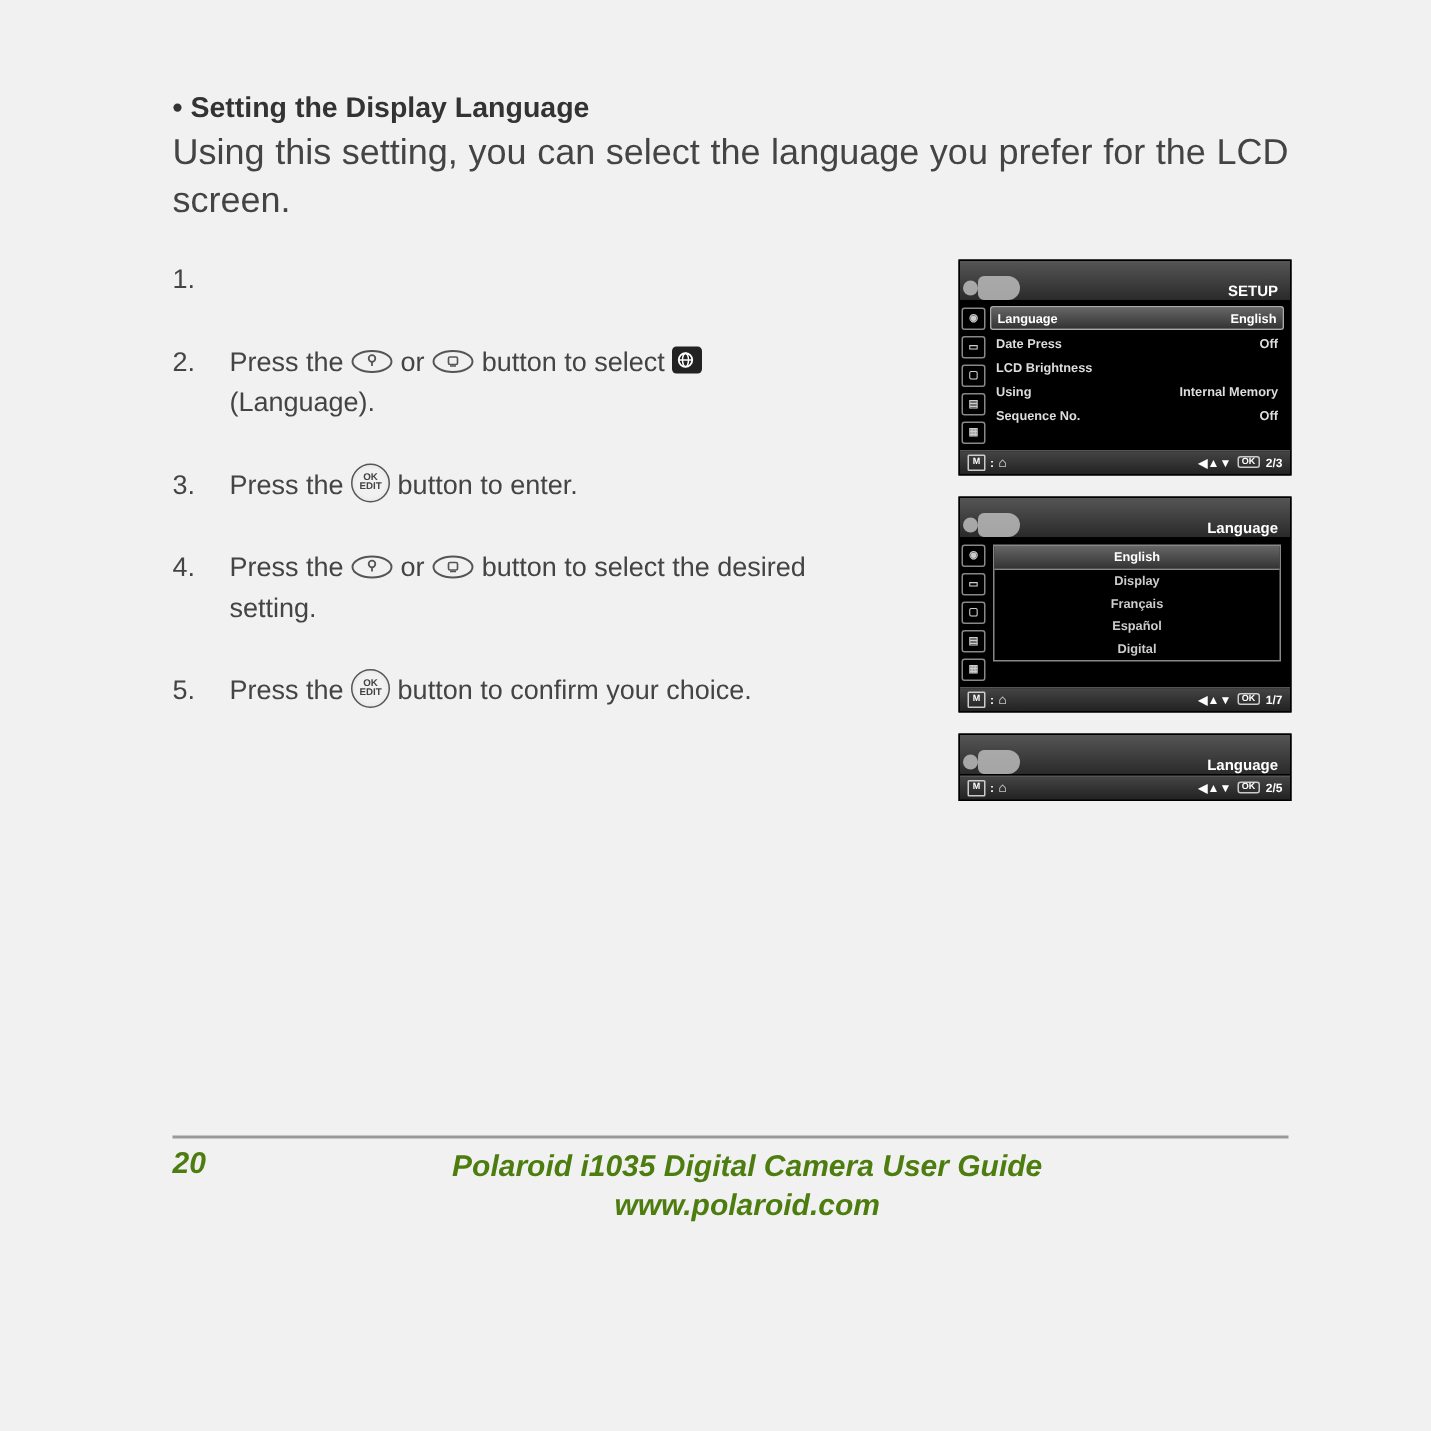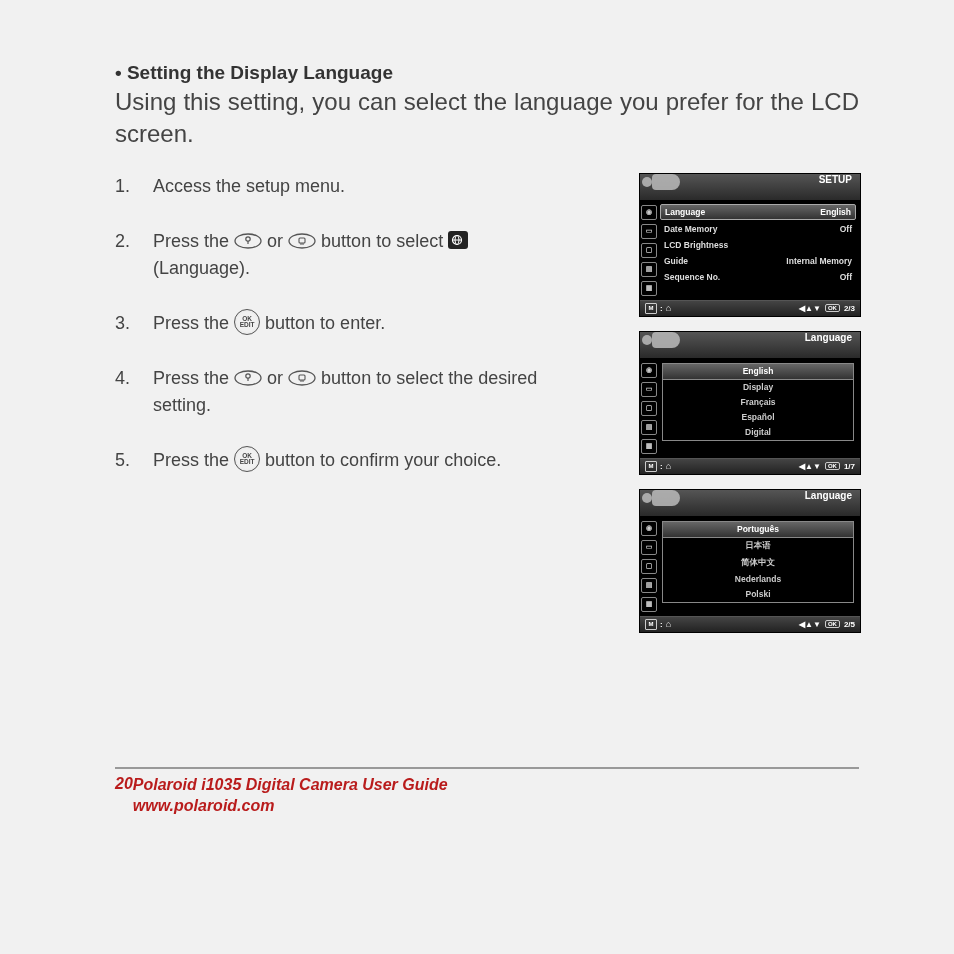--- a/index.html
+++ b/index.html
@@ -105,21 +105,21 @@
     margin-bottom: 14px;
     font-size: 9px;
     color: #fff;
     font-family: Arial, sans-serif;
     font-weight: bold;
   }
   .scr-header {
     height: 26px;
     background: linear-gradient(#555,#2a2a2a);
     display: flex;
-    align-items: flex-start;
+    align-items: flex-end;
     padding: 0 6px;
     border-bottom: 1px solid #000;
   }
   .scr-header .cam-ico {
     width: 28px; height: 16px;
     background: #bbb;
     border-radius: 4px 8px 8px 4px;
     margin-left: 6px;
     position: relative;
     opacity: 0.85;
@@ -229,41 +229,40 @@
   .page-footer {
     position: absolute;
     bottom: 40px;
     left: 115px;
     right: 95px;
     border-top: 2px solid #999;
     padding-top: 6px;
     display: flex;
     font-style: italic;
     font-weight: bold;
-    font-size: 16px;
-    color: #b91c1c;
+    font-size: 20px;
+    color: #4d7c0f;
   }
   .page-footer .pno { flex: 0 0 auto; }
-  .page-footer .ftxt { flex: 1; text-align: left; line-height: 1.3; }
+  .page-footer .ftxt { flex: 1; text-align: center; line-height: 1.3; }
 </style>
 </head>
 <body>
 
 <div class="page">
 
   <div class="heading">• Setting the Display Language</div>
   <div class="intro">Using this setting, you can select the language you prefer for the LCD screen.</div>
 
   <div class="content-row">
 
     <div class="steps">
 
       <div class="step">
         <div class="step-num">1.</div>
-        <div class="step-text">Access the setup menu.</div>
       </div>
 
       <div class="step">
         <div class="step-num">2.</div>
         <div class="step-text">
           <span>Press the </span>
           <span class="icon-eye">
             <svg width="28" height="16" viewBox="0 0 28 16">
                 <ellipse cx="14" cy="8" rx="13" ry="7" fill="none" stroke="#555" stroke-width="1.3"></ellipse>
                 <circle cx="14" cy="6" r="2.2" fill="none" stroke="#555" stroke-width="1.2"></circle>
@@ -347,29 +346,29 @@
             <div class="mi">▢</div>
             <div class="mi">▤</div>
             <div class="mi">▦</div>
           </div>
           <div class="rows">
             <div class="row sel">
               <span>Language</span>
               <span>English</span>
             </div>
             <div class="row">
-              <span>Date Memory</span>
+              <span>Date Press</span>
               <span>Off</span>
             </div>
             <div class="row">
               <span>LCD Brightness</span>
               <span></span>
             </div>
             <div class="row">
-              <span>Guide</span>
+              <span>Using</span>
               <span>Internal Memory</span>
             </div>
             <div class="row">
               <span>Sequence No.</span>
               <span>Off</span>
             </div>
           </div>
         </div>
         <div class="scr-footer">
           <div class="left-ico">
@@ -420,38 +419,20 @@
             <span>1/7</span>
           </div>
         </div>
       </div>
 
       <div class="screen">
         <div class="scr-header">
           <div class="cam-ico"></div>
           <div class="h-title">Language</div>
         </div>
-        <div class="scr-body">
-          <div class="icon-col">
-            <div class="mi">◉</div>
-            <div class="mi">▭</div>
-            <div class="mi">▢</div>
-            <div class="mi">▤</div>
-            <div class="mi">▦</div>
-          </div>
-          <div class="lang-rows">
-            <div class="lang-box">
-              <div class="lang-item sel">Português</div>
-              <div class="lang-item">日本语</div>
-              <div class="lang-item">简体中文</div>
-              <div class="lang-item">Nederlands</div>
-              <div class="lang-item">Polski</div>
-            </div>
-          </div>
-        </div>
         <div class="scr-footer">
           <div class="left-ico">
             <span class="m-box">M</span>
             <span>:</span>
             <span class="home-ico">⌂</span>
           </div>
           <div class="nav">
             <span>◀▲▼</span>
             <span class="ok-box">OK</span>
             <span>2/5</span>

